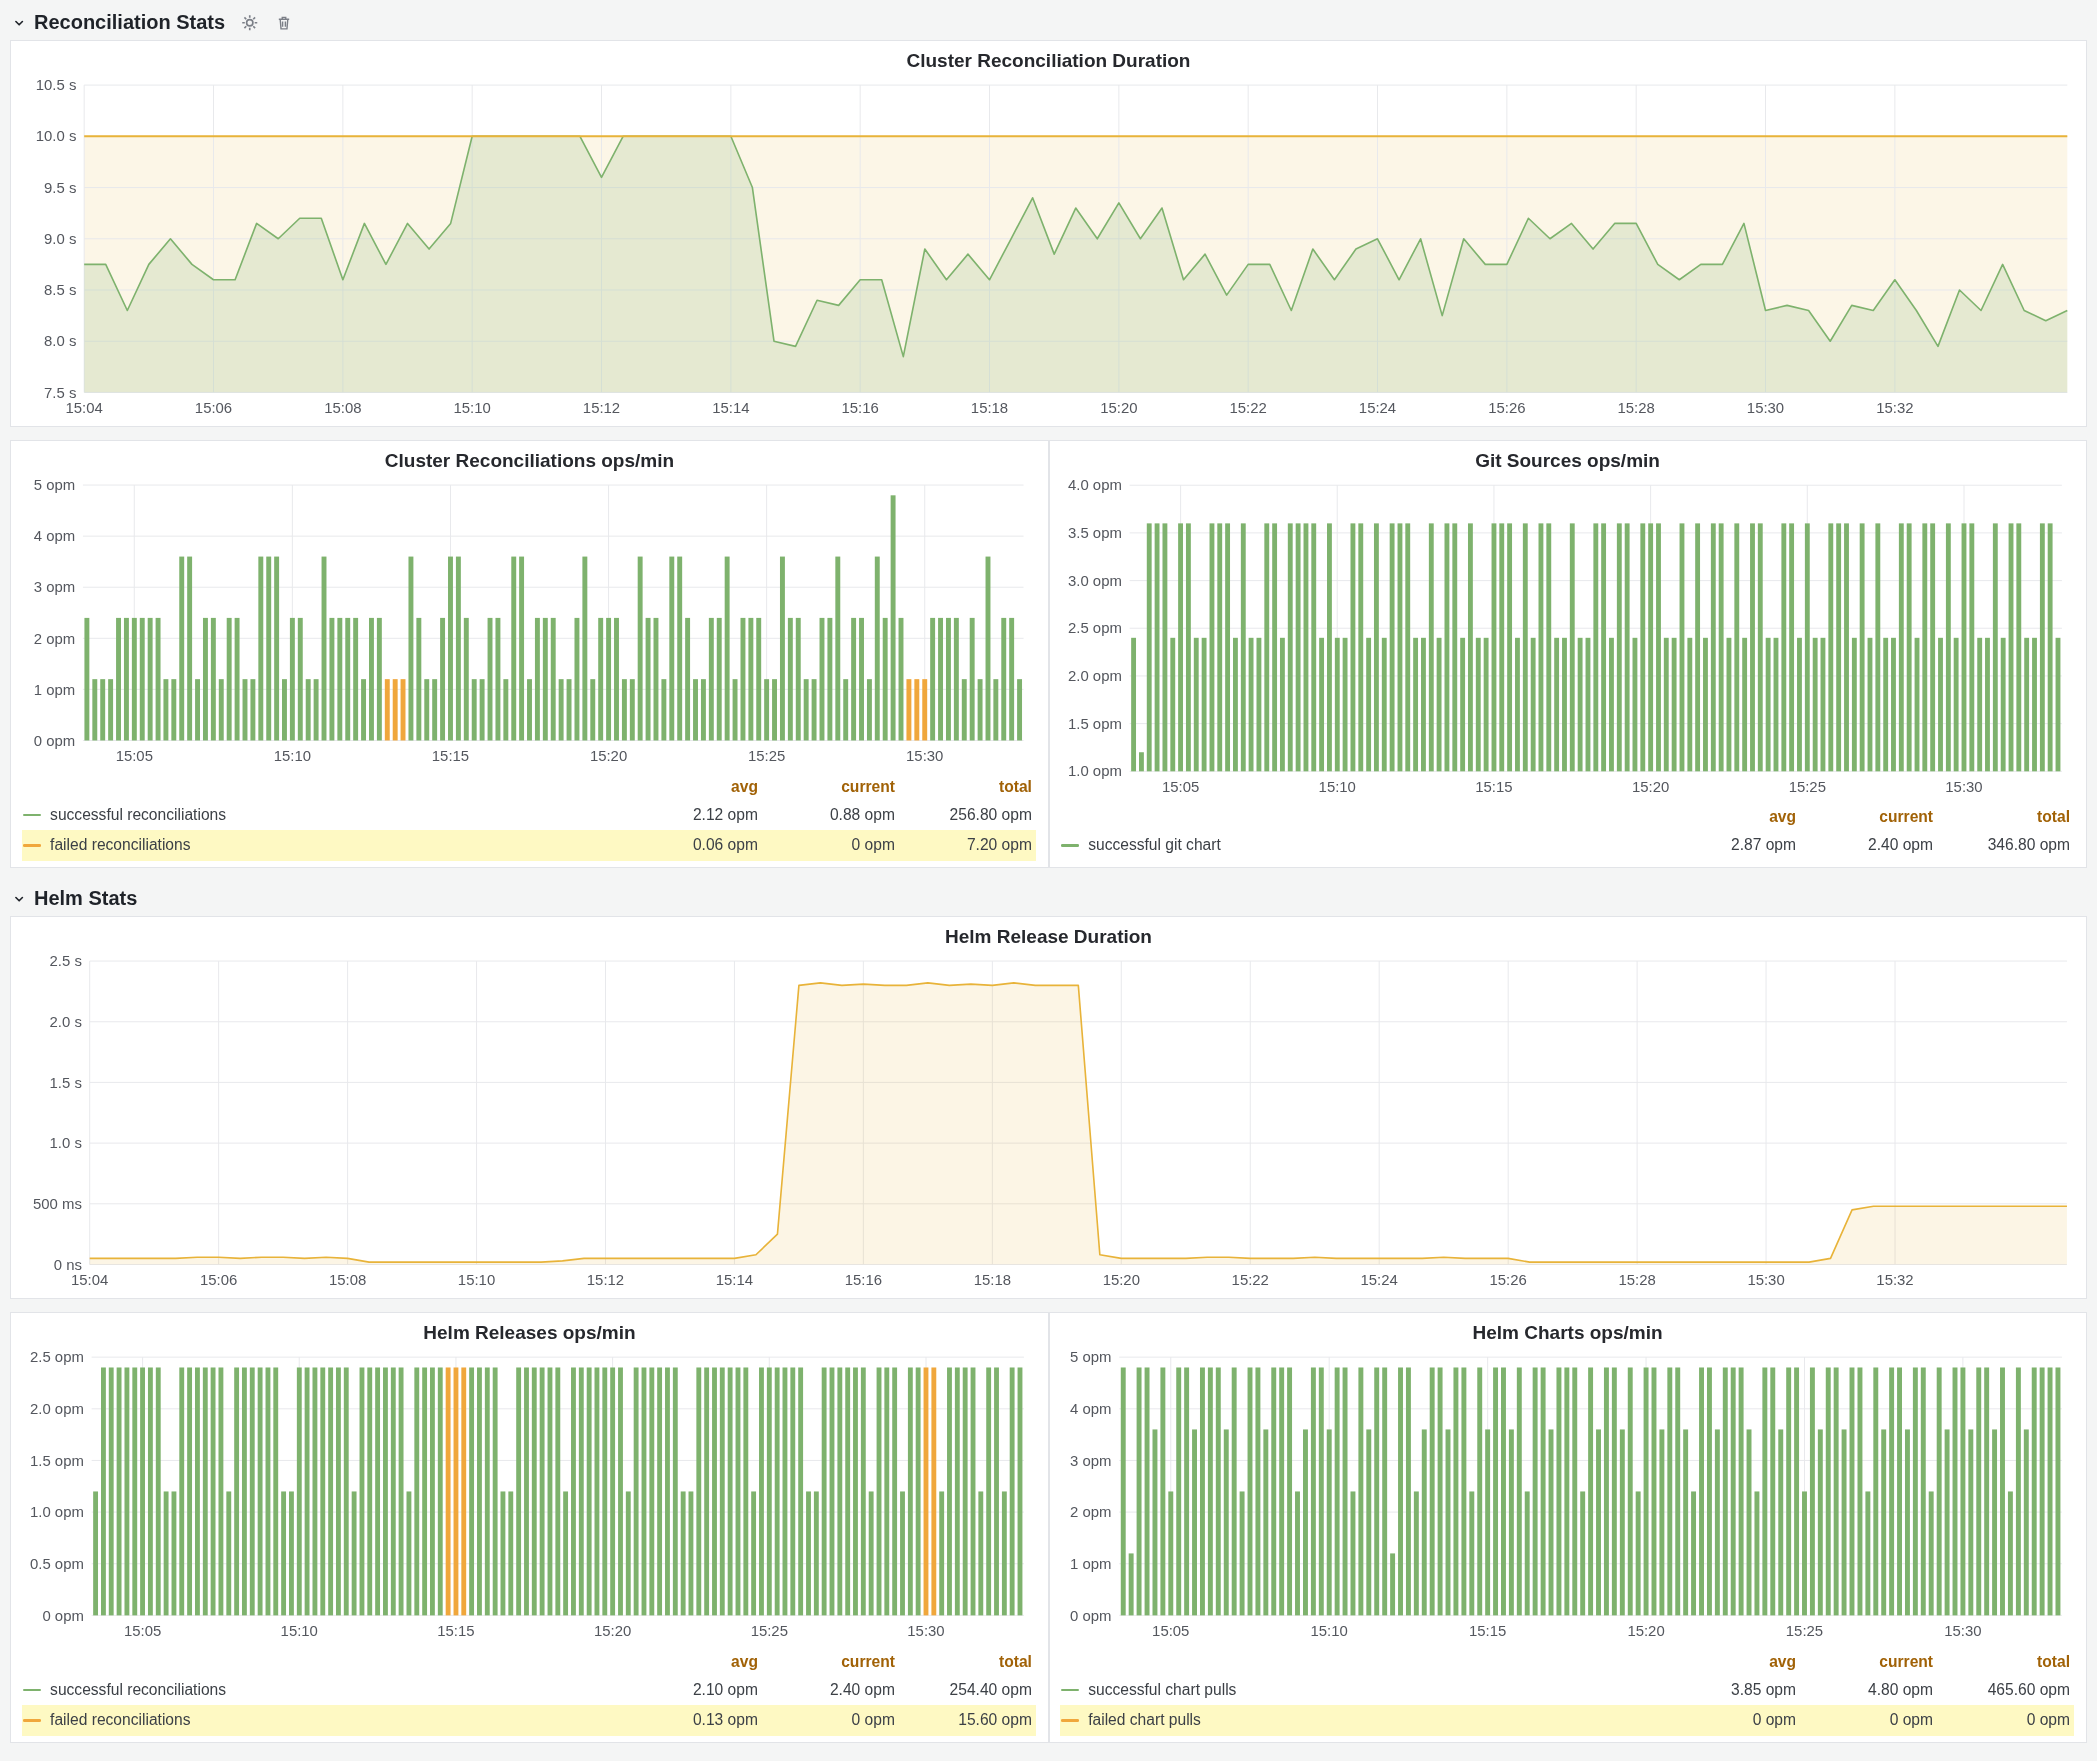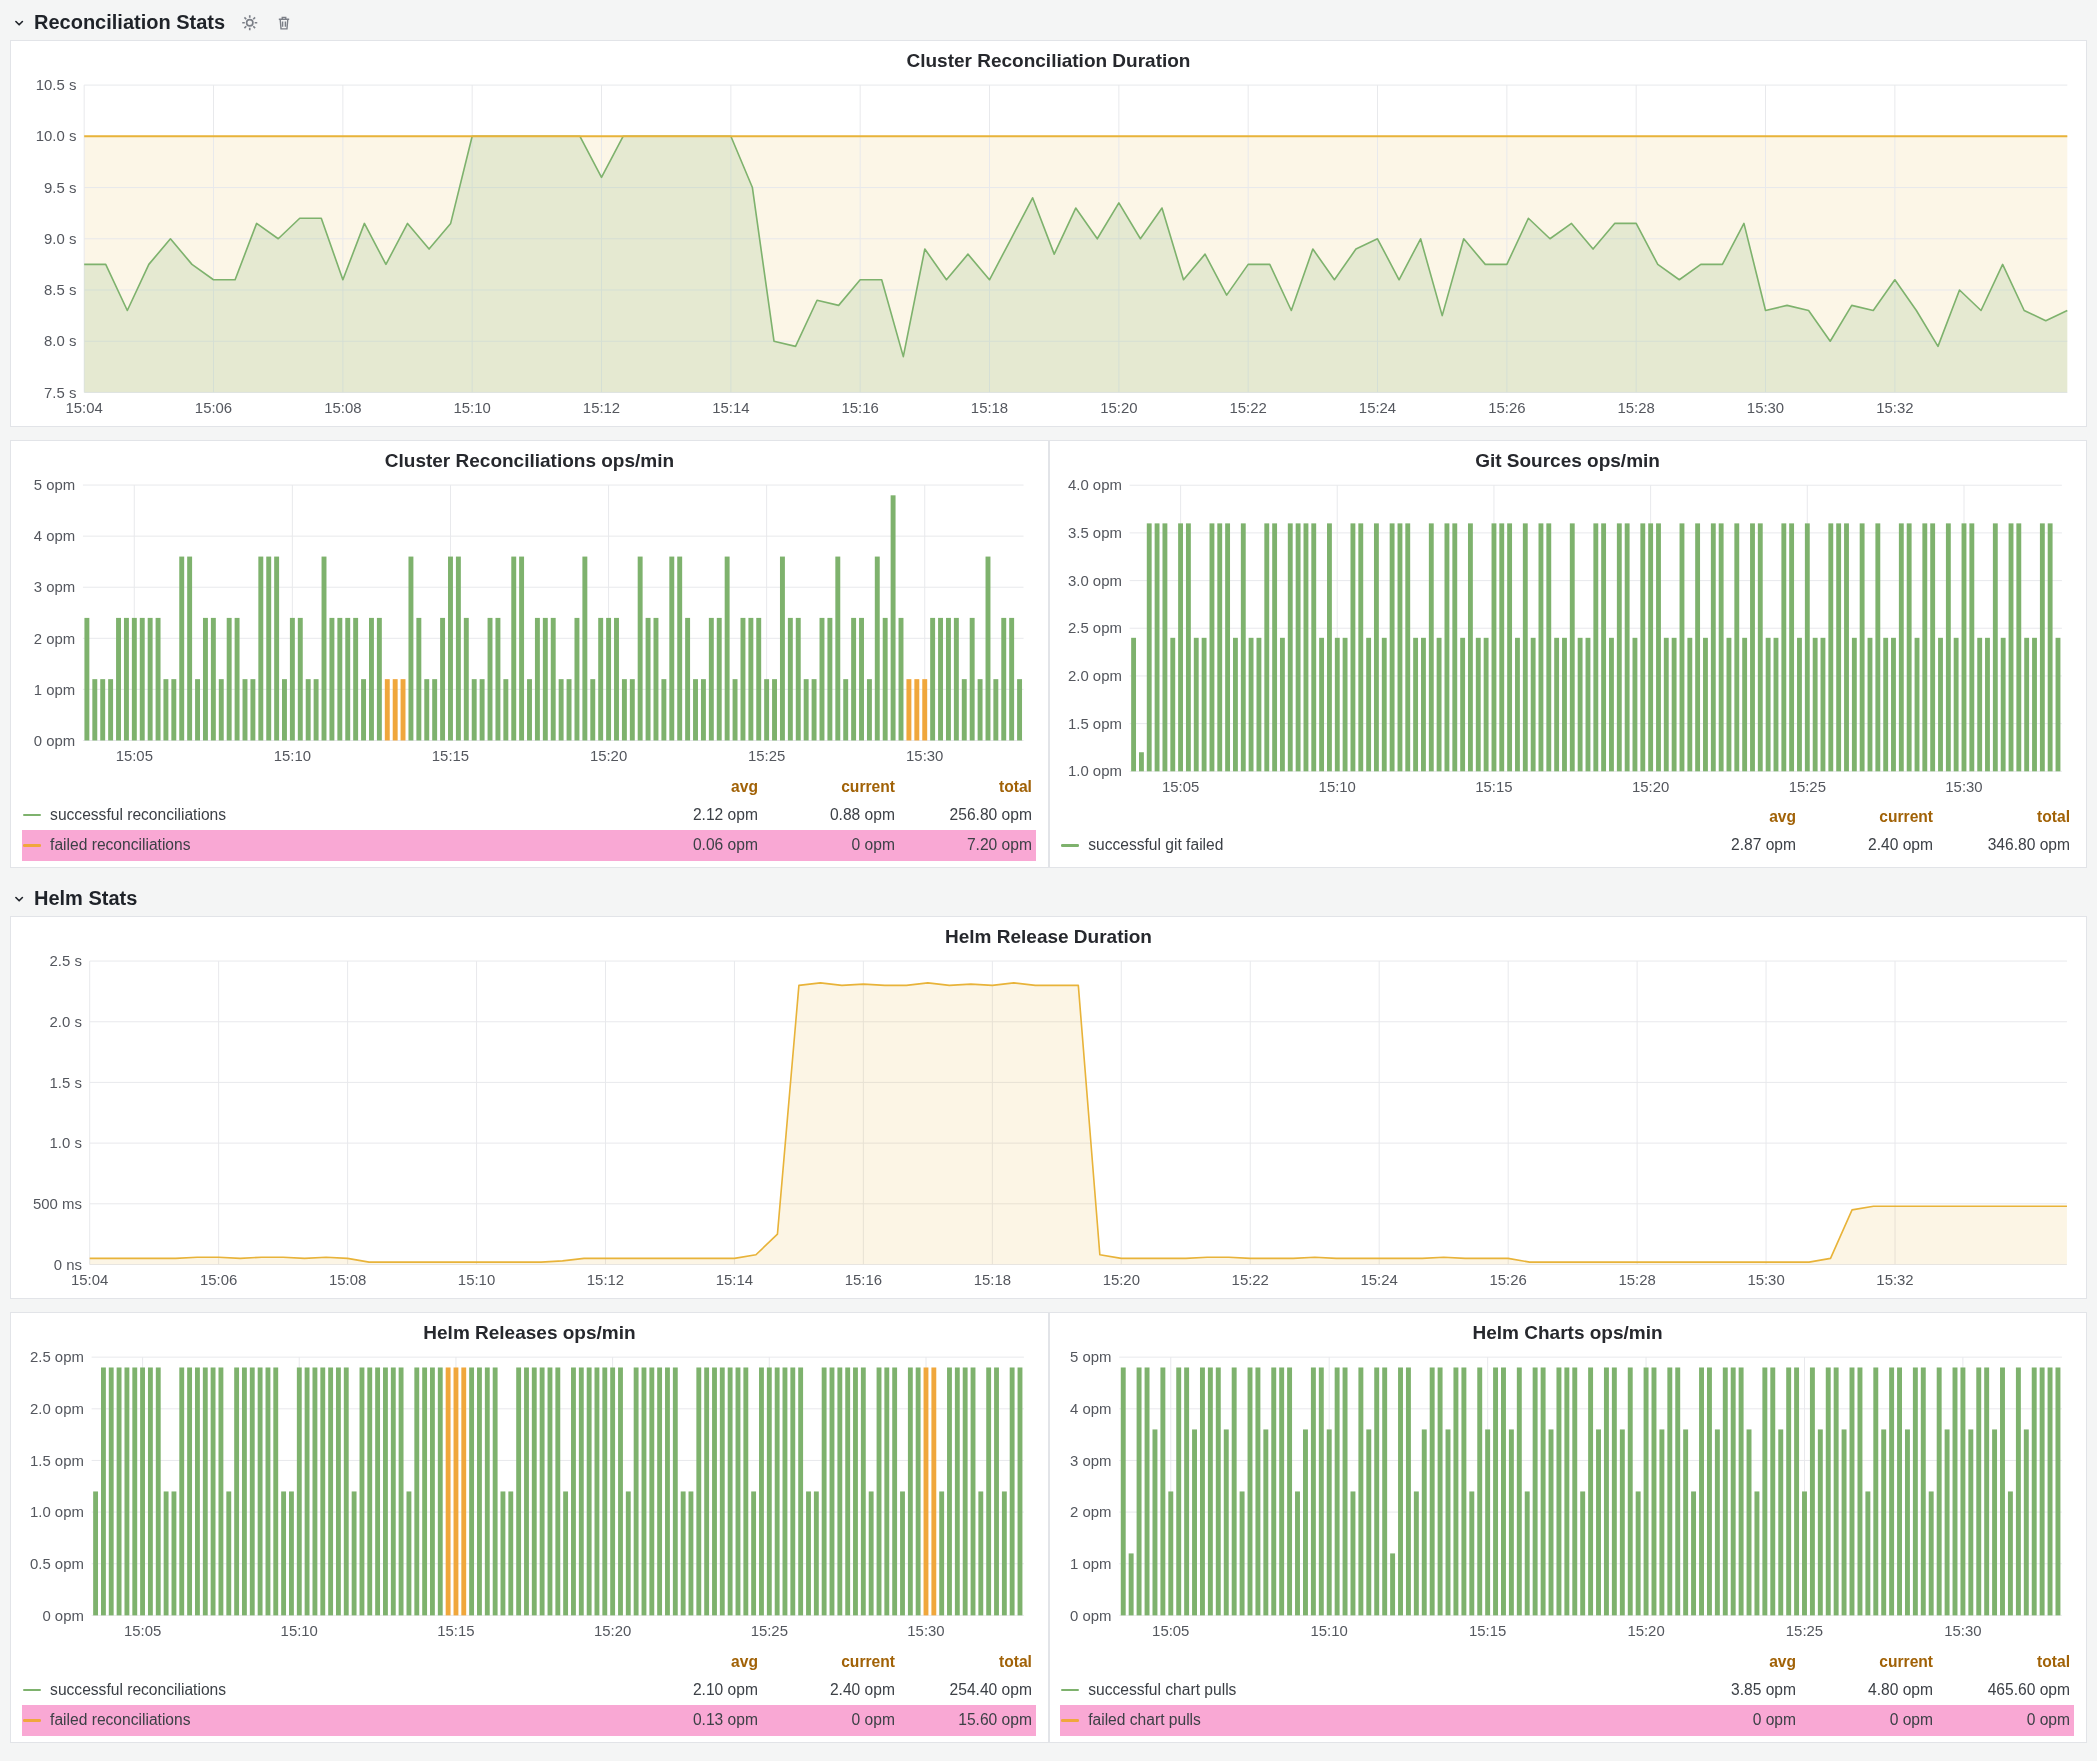--- a/index.html
+++ b/index.html
@@ -21,21 +21,21 @@
   .chart svg{position:absolute;inset:0}
   svg text.tick{font-size:23px;fill:#54575e}
   .legend{flex:none;padding:3.9px 3.9px 2.6px 2.6px}
   .lg-row{display:flex;align-items:center;height:30.5px;font-size:15.6px;color:#3c4046;padding:0 1.3px}
   .lg-head{height:26px}
   .lg-col{width:137px;text-align:right;padding-right:2.6px;white-space:nowrap}
   .lg-h{color:#a16207;font-weight:700;cursor:pointer}
   .lg-name{flex:1;display:flex;align-items:center;gap:9px;min-width:0}
   .lg-label{cursor:pointer}
   .dash{display:inline-block;width:18px;height:2.6px;border-radius:1.3px;flex:none}
-  .lg-row.alt{background:#f9a8d4}
+  .lg-row.alt{background:#fef9c3}
 </style>
 </head>
 <body>
 
 <div class="page">
 
   <div class="section-header">
     <svg width="14.3" height="14.3" viewBox="0 0 22 22">
         <path d="M6 8.5l5 5 5-5" stroke="#1f2329" stroke-width="2.5" fill="none" stroke-linecap="round" stroke-linejoin="round"></path>
       </svg>
@@ -440,21 +440,21 @@
       <div class="legend">
           <div class="lg-row lg-head">
             <div class="lg-name"></div>
             <div class="lg-col lg-h">avg</div>
             <div class="lg-col lg-h">current</div>
             <div class="lg-col lg-h">total</div>
           </div>
           <div class="lg-row">
             <div class="lg-name">
               <span class="dash" style="background:#7EB26D"></span>
-              <span class="lg-label">successful git failed</span>
+              <span class="lg-label">successful git chart</span>
             </div>
             <div class="lg-col">2.87 opm</div>
             <div class="lg-col">2.40 opm</div>
             <div class="lg-col">346.80 opm</div>
           </div>
         </div>
     </div>
   </div>
 
   <div class="section-header sh2">

